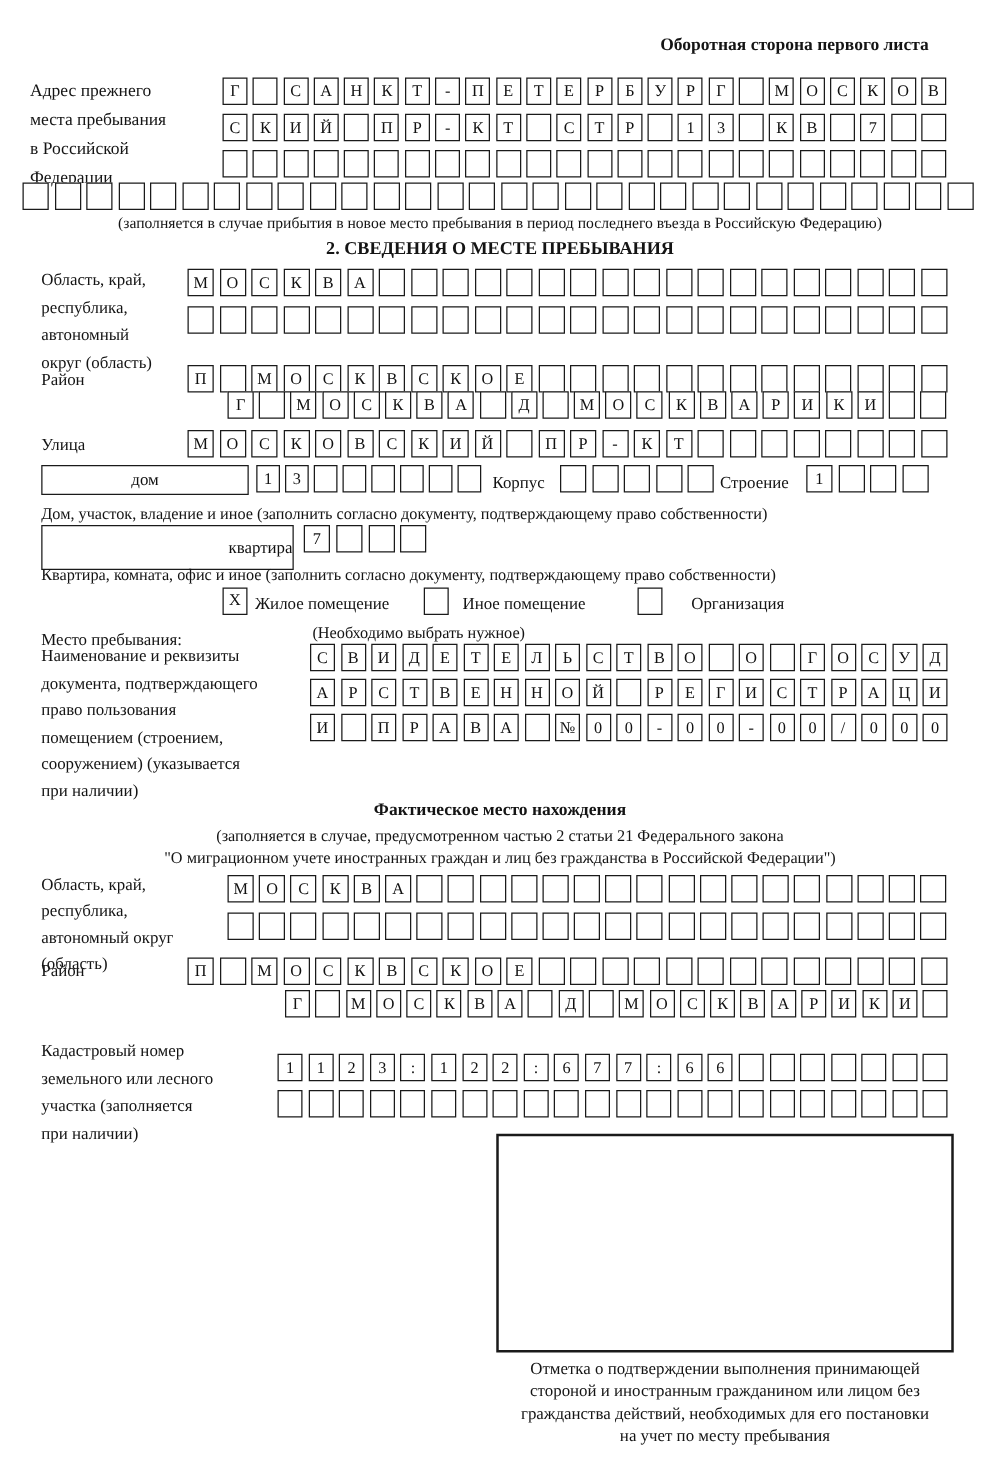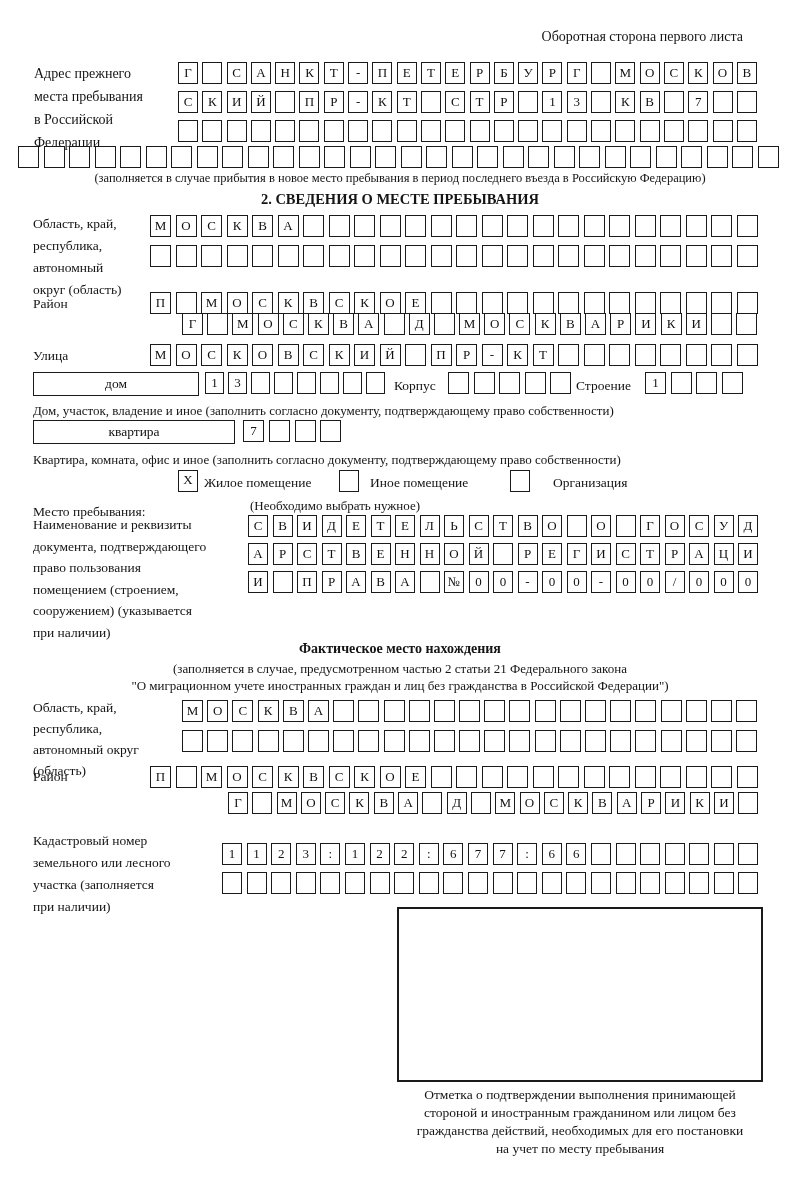--- a/index.html
+++ b/index.html
@@ -1,20 +1,20 @@
 <!DOCTYPE html>
 <html><head>
 <meta charset="utf-8">
 <style>
   html,body{margin:0;padding:0;background:#fff;}
   .page{position:relative;width:800px;height:1180px;background:#ffffff;
         font-family:"Liberation Serif",serif;color:#111;overflow:hidden;}
   .lbl{position:absolute;white-space:pre-line;font-size:13.5px;line-height:22px;color:#141414;}
-  .l-header{top:26px;right:57px;font-size:14px;white-space:nowrap;}
-  .l-addr{left:34px;top:62px;font-size:14px;line-height:23px;}
+  .l-header{top:26px;right:57px;font-size:14px;white-space:nowrap;font-weight:bold;}
+  .l-addr{left:24px;top:62px;font-size:14px;line-height:23px;}
   .l-note1{left:0;width:800px;top:171px;text-align:center;font-size:12.5px;line-height:15px;}
   .l-sec2{left:0;width:800px;top:188px;text-align:center;font-weight:bold;font-size:14.5px;}
   .l-obl1{left:33px;top:213px;}
   .l-raion1{left:33px;top:293px;}
   .l-gorod1{left:33px;top:311px;line-height:19px;}
   .l-ulitsa{left:33px;top:345px;}
   .l-korpus{left:394px;top:375px;}
   .l-stroenie{left:576px;top:375px;}
   .l-domnote{left:33px;top:400px;font-size:13px;}
   .l-kvnote{left:33px;top:449px;font-size:13px;}
@@ -28,21 +28,21 @@
   .l-factnote{left:0;width:800px;top:660px;text-align:center;font-size:13px;line-height:17px;}
   .l-obl2{left:33px;top:697px;line-height:21px;}
   .l-raion2{left:33px;top:766px;}
   .l-gorod2{left:33px;top:789px;line-height:19px;}
   .l-kad{left:33px;top:830px;}
   .l-stampcap{left:390px;width:380px;top:1086px;text-align:center;line-height:18px;}
 
   .rect{position:absolute;border:1.6px solid #1a1a1a;display:flex;align-items:center;
         justify-content:center;font-size:13.5px;background:#fff;box-sizing:border-box;}
   .r-dom{left:33px;top:372px;width:166px;height:24px;}
-  .r-kv{left:33px;top:420px;width:202px;height:24px;}
+  .r-kv{left:33px;top:420px;width:202px;height:36px;justify-content:flex-end;}
   .r-stamp{left:397px;top:907px;width:366px;height:175px;border-width:2px;}
 
   .chk{position:absolute;width:18px;height:20px;border:1.6px solid #1a1a1a;text-align:center;
        font-size:13px;line-height:18px;background:#fff;box-sizing:content-box;}
   .c1{left:178px;top:470px;} .c2{left:339px;top:470px;} .c3{left:510px;top:470px;}
 
   .box-row{position:absolute;height:22px;white-space:nowrap;}
   .cell{display:inline-block;height:22px;border:1.5px solid #1a1a1a;box-sizing:border-box;
         text-align:center;font-size:13px;line-height:19px;vertical-align:top;background:#fff;}
 </style>

